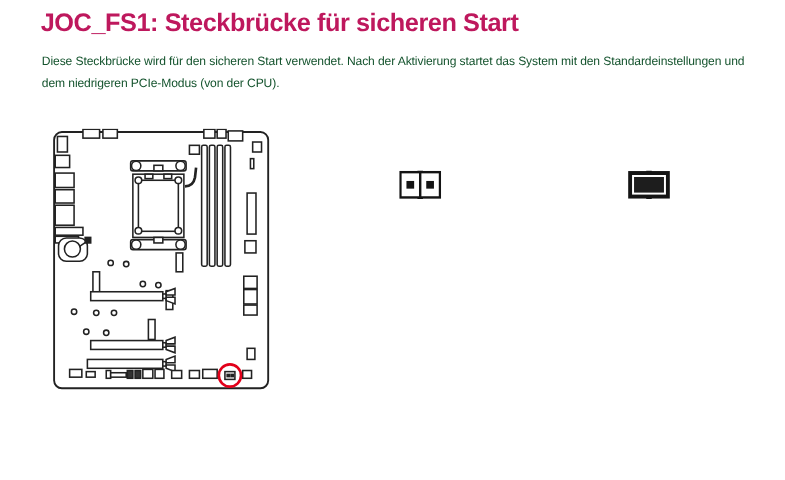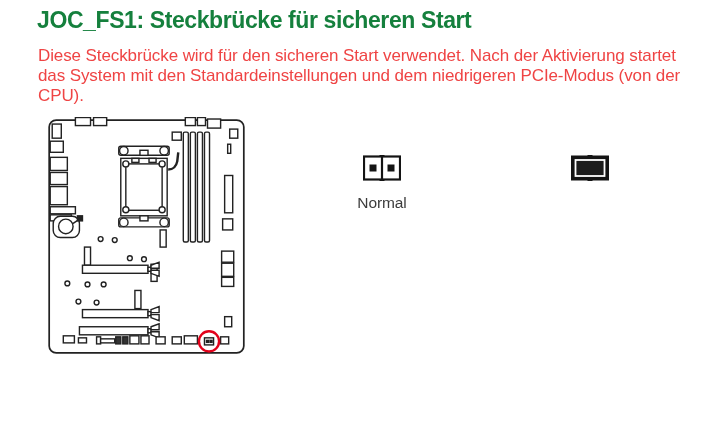--- a/index.html
+++ b/index.html
@@ -6,26 +6,26 @@
   html, body { background: #fff; }
   body {
     width: 714px; height: 436px;
     position: relative;
     overflow: hidden;
     font-family: "Liberation Sans", "DejaVu Sans", sans-serif;
     color: #3c3c3c;
   }
   .page-title {
     position: absolute; left: 37px; top: 7px;
-    font-size: 23px; font-weight: 700; color: #15803d;
+    font-size: 23px; font-weight: 700; color: #be185d;
     letter-spacing: -0.4px; white-space: nowrap;
   }
   .intro {
     position: absolute; left: 38px; top: 46px; width: 648px;
-    font-size: 17px; line-height: 20px; color: #ef4444;
+    font-size: 11px; line-height: 20px; color: #14532d;
     letter-spacing: -0.1px;
   }
   .board-wrap {
     position: absolute; left: 45px; top: 117px;
     width: 204px; height: 240px;
   }
   .state-col {
     position: absolute; top: 155px; text-align: center;
     font-size: 15.5px; line-height: 20px; color: #3c3c3c;
     letter-spacing: -0.1px;
@@ -178,21 +178,20 @@
   <div class="jumper-icon-box">
     <svg width="38" height="26" viewBox="0 0 38 26">
       <rect x="16.5" y="0" width="5" height="4" fill="#141414"></rect>
       <rect x="16.5" y="22" width="5" height="4" fill="#141414"></rect>
       <rect x="1" y="1.5" width="36" height="23" fill="#fff" stroke="#141414" stroke-width="2.2"></rect>
       <line x1="19" y1="1.5" x2="19" y2="24.5" stroke="#141414" stroke-width="2.2"></line>
       <rect x="6.5" y="9.5" width="7" height="7" fill="#141414"></rect>
       <rect x="24.5" y="9.5" width="7" height="7" fill="#141414"></rect>
     </svg>
   </div>
-  <div class="state-label">Normal</div>
 </div>
 
 <div class="state-col aktiviert">
   <div class="jumper-icon-box">
     <svg width="38" height="26" viewBox="0 0 38 26">
       <rect x="16.5" y="0" width="5" height="4" fill="#141414"></rect>
       <rect x="16.5" y="22" width="5" height="4" fill="#141414"></rect>
       <rect x="1" y="1.5" width="36" height="23" fill="#141414" stroke="#141414" stroke-width="2"></rect>
       <rect x="4.5" y="5" width="29" height="16" fill="#1d1d1d" stroke="#ffffff" stroke-width="1.8"></rect>
     </svg>

